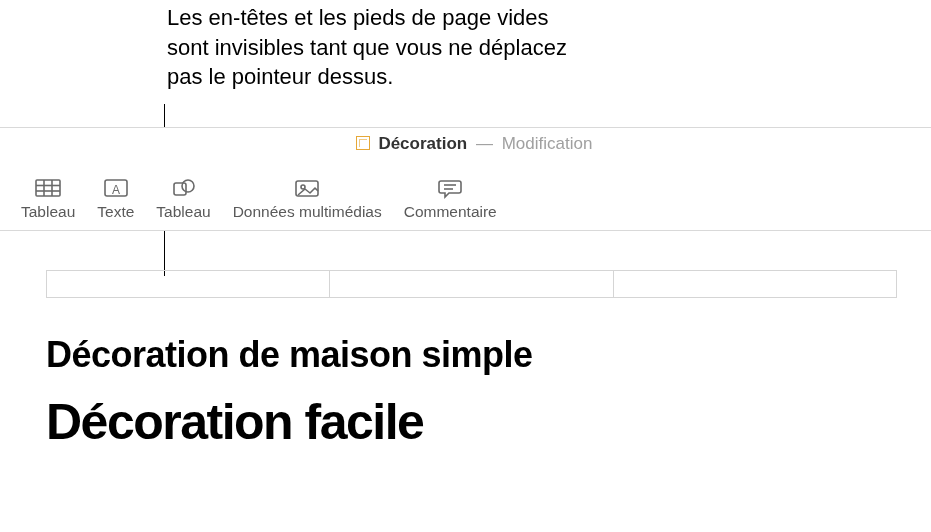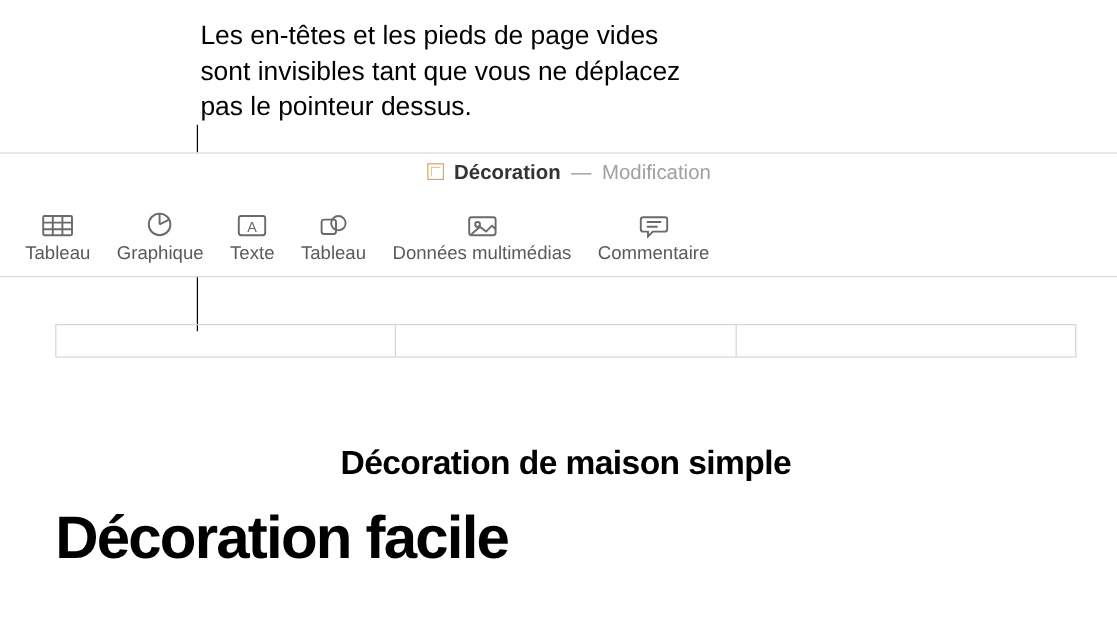--- a/index.html
+++ b/index.html
@@ -7,21 +7,21 @@
       font-family: -apple-system, BlinkMacSystemFont, "Helvetica Neue", Arial, sans-serif;
       background: #fff;
       width: 931px;
       height: 532px;
       position: relative;
       overflow: hidden;
     }
     .callout {
       position: absolute;
       left: 167px;
-      top: 15px;
+      top: 3px;
       width: 420px;
       font-size: 22px;
       line-height: 1.35;
       color: #000;
       font-weight: 400;
     }
     .callout-line {
       position: absolute;
       left: 164px;
       top: 104px;
@@ -109,26 +109,25 @@
       border: 1px solid #d5d5d5;
       display: flex;
     }
     .hf-cell {
       flex: 1;
       border-right: 1px solid #d5d5d5;
       height: 100%;
     }
     .hf-cell:last-child { border-right: none; }
     .doc-subtitle {
-      margin-top: 72px;
-      font-size: 28px;
+      margin-top: 36px;
+      font-size: 36px;
       font-weight: 600;
       letter-spacing: -0.5px;
       color: #000;
-      text-align: center;
     }
     .doc-title {
       margin-top: 20px;
       font-size: 50px;
       font-weight: 800;
       letter-spacing: -1.5px;
       color: #000;
       line-height: 1.05;
     }
   </style>
@@ -155,30 +154,20 @@
           <rect x="2" y="3" width="24" height="16" rx="1"></rect>
           <line x1="2" y1="8.5" x2="26" y2="8.5"></line>
           <line x1="2" y1="14" x2="26" y2="14"></line>
           <line x1="10" y1="3" x2="10" y2="19"></line>
           <line x1="18" y1="3" x2="18" y2="19"></line>
         </svg>
       </span>
       <span class="tool-label">Tableau</span>
     </div>
 
-    <div class="tool">
-      <span>
-        <svg width="24" height="24" viewBox="0 0 24 24" fill="none" stroke="#6a6a6a" stroke-width="1.6">
-          <circle cx="12" cy="12" r="9"></circle>
-          <line x1="12" y1="12" x2="12" y2="3"></line>
-          <line x1="12" y1="12" x2="20" y2="8"></line>
-        </svg>
-      </span>
-      <span class="tool-label">Graphique</span>
-    </div>
 
     <div class="tool">
       <span>
         <svg width="26" height="22" viewBox="0 0 26 22" fill="none" stroke="#6a6a6a" stroke-width="1.6">
           <rect x="2" y="3" width="22" height="16" rx="2"></rect>
           <text x="13" y="16.5" text-anchor="middle" font-size="12" font-family="Arial" fill="#6a6a6a" stroke="none">A</text>
         </svg>
       </span>
       <span class="tool-label">Texte</span>
     </div>

